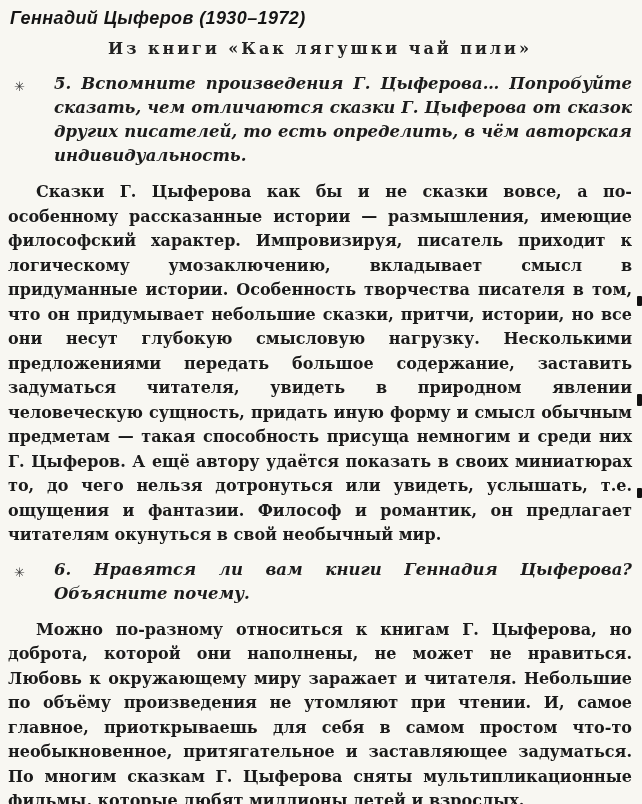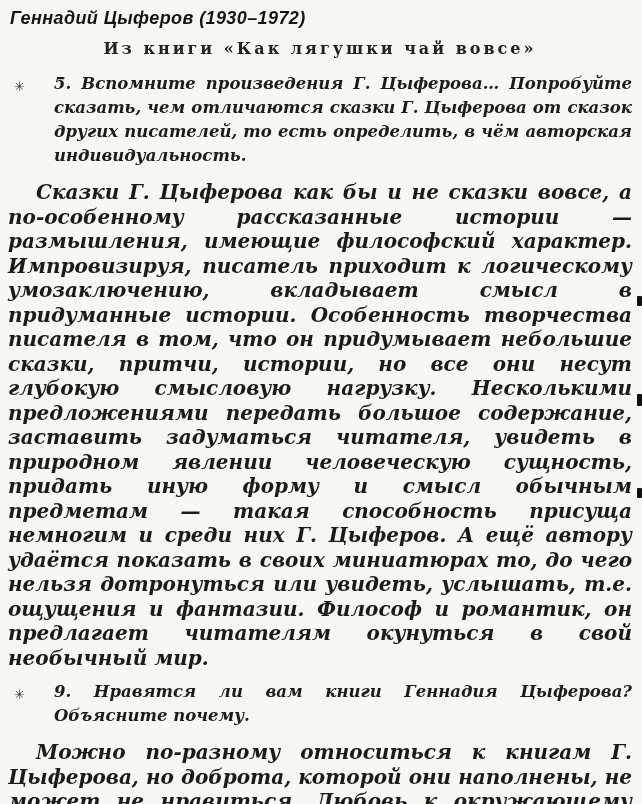--- a/index.html
+++ b/index.html
@@ -54,58 +54,57 @@
     position: absolute;
     left: 6px;
     top: 3px;
     font-style: normal;
     font-weight: normal;
     font-size: 13px;
     color: #3a3a3a;
   }
   .body-par {
     margin: 6px 0 10px 0;
-    font-size: 20px;
+    font-size: 16px;
     font-weight: 600;
     line-height: 24.5px;
     text-align: justify;
     text-indent: 28px;
     color: #1b1b1b;
-    font-style: italic;
   }
   .scan-artifact {
     position: absolute;
     right: 0;
     width: 5px;
     background: #111;
     border-radius: 1px;
   }
   .artifact-1 { top: 296px; height: 10px; }
   .artifact-2 { top: 394px; height: 12px; }
   .artifact-3 { top: 488px; height: 10px; }
 </style>
 </head>
 <body>
 
 <div class="page">
 
   <div class="author-line">Геннадий Цыферов (1930–1972)</div>
 
-  <div class="book-title">Из книги «Как лягушки чай вовсе»</div>
+  <div class="book-title">Из книги «Как лягушки чай пили»</div>
 
   <div class="question">
     <span class="q-marker">✳</span>
     <span class="q-text">5. Вспомните произведения Г. Цыферова… Попробуйте сказать, чем отличаются сказки Г. Цыферова от сказок других писателей, то есть определить, в чём авторская индивидуальность.</span>
   </div>
 
   <p class="body-par">Сказки Г. Цыферова как бы и не сказки вовсе, а по-особенному рассказанные истории — размышления, имеющие философский характер. Импровизируя, писатель приходит к логическому умозаключению, вкладывает смысл в придуманные истории. Особенность творчества писателя в том, что он придумывает небольшие сказки, притчи, истории, но все они несут глубокую смысловую нагрузку. Несколькими предложениями передать большое содержание, заставить задуматься читателя, увидеть в природном явлении человеческую сущность, придать иную форму и смысл обычным предметам — такая способность присуща немногим и среди них Г. Цыферов. А ещё автору удаётся показать в своих миниатюрах то, до чего нельзя дотронуться или увидеть, услышать, т.е. ощущения и фантазии. Философ и романтик, он предлагает читателям окунуться в свой необычный мир.</p>
 
   <div class="question">
     <span class="q-marker">✳</span>
-    <span class="q-text">9. Нравятся ли вам книги Геннадия Цыферова? Объясните почему.</span>
+    <span class="q-text">6. Нравятся ли вам книги Геннадия Цыферова? Объясните почему.</span>
   </div>
 
   <p class="body-par">Можно по-разному относиться к книгам Г. Цыферова, но доброта, которой они наполнены, не может не нравиться. Любовь к окружающему миру заражает и читателя. Небольшие по объёму произведения не утомляют при чтении. И, самое главное, приоткрываешь для себя в самом простом что-то необыкновенное, притягательное и заставляющее задуматься. По многим сказкам Г. Цыферова сняты мультипликационные фильмы, которые любят миллионы детей и взрослых.</p>
 
   <div class="scan-artifact artifact-1"></div>
   <div class="scan-artifact artifact-2"></div>
   <div class="scan-artifact artifact-3"></div>
 
 </div>
 

